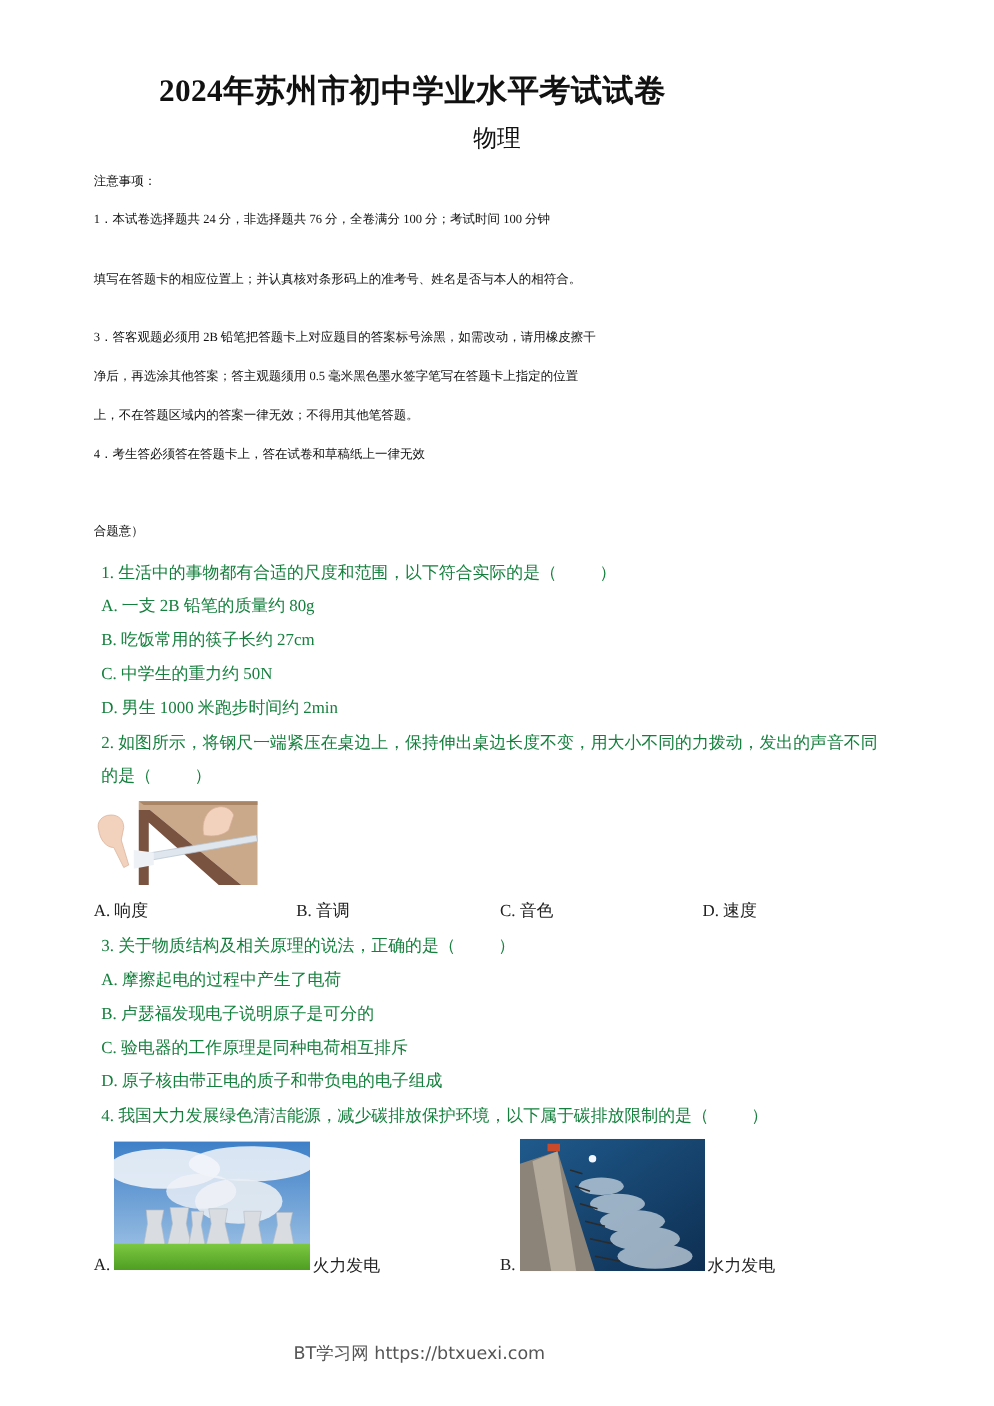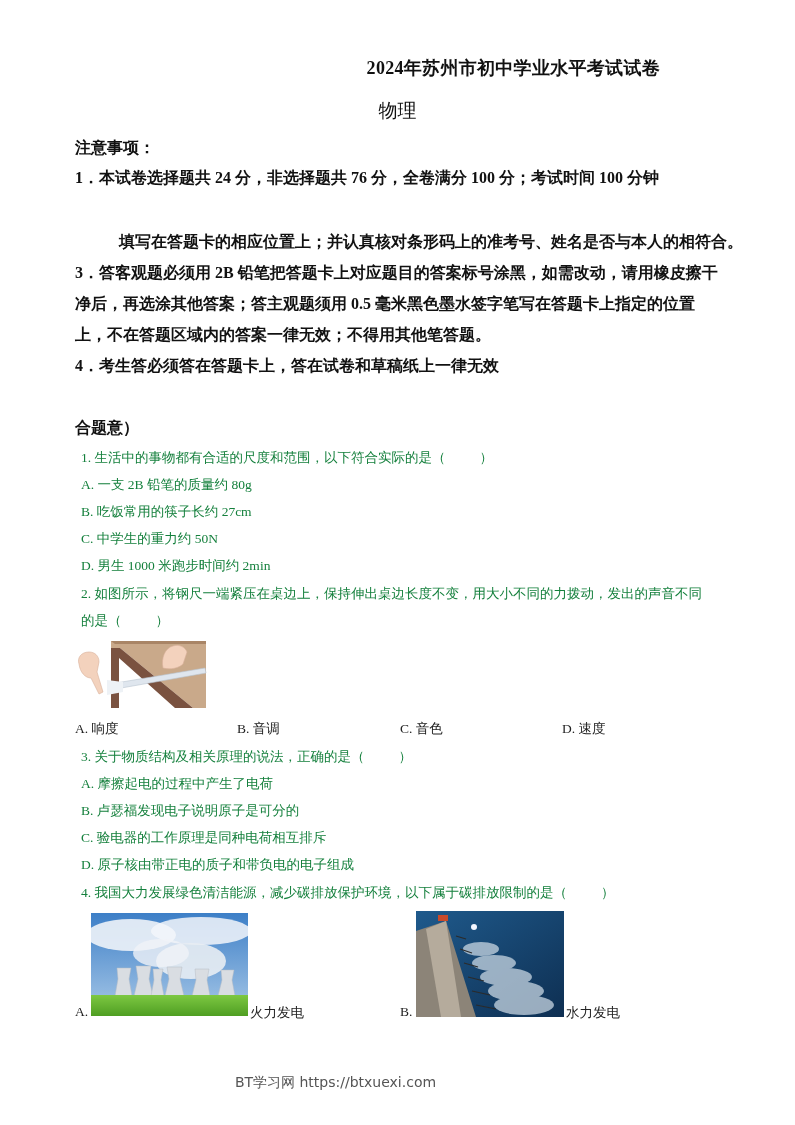--- a/index.html
+++ b/index.html
@@ -3,28 +3,28 @@
   <meta charset="utf-8">
   <style>
     html, body { margin: 0; padding: 0; background: #ffffff; }
     body {
       width: 795px; height: 1125px; position: relative; overflow: hidden;
       font-family: "Liberation Serif", "DejaVu Serif", serif;
       color: #111;
     }
     .page { position: absolute; left: 0; top: 0; width: 795px; height: 1125px; }
     .title {
-      position: absolute; left: 0; width: 660px; text-align: right;
-      font-weight: bold; font-size: 18px; top: 56px; letter-spacing: 0.3px;
+      position: absolute; left: 0; width: 660px; text-align: center;
+      font-weight: bold; font-size: 25px; top: 56px; letter-spacing: 0.3px;
     }
     .subject {
       position: absolute; left: 0; width: 795px; text-align: center;
       font-weight: normal; font-size: 19px; top: 98px;
     }
-    .b { font-weight: bold; font-size: 16px; position: absolute; left: 75px; white-space: nowrap; }
+    .b { font-weight: normal; font-size: 10px; position: absolute; left: 75px; white-space: nowrap; }
     .n { font-size: 13.5px; position: absolute; left: 81px; white-space: nowrap; color: #15803d; }
     .paren { display: inline-block; width: 34px; }
     .opt-row { position: absolute; left: 75px; top: 720px; width: 660px; font-size: 13.5px; color: #222; }
     .opt-row span { position: absolute; top: 0; white-space: nowrap; }
 
     .fig-ruler { position: absolute; left: 75px; top: 638px; width: 135px; height: 72px; }
     .img-a { position: absolute; left: 91px; top: 913px; width: 157px; height: 103px; overflow: hidden; }
     .img-b { position: absolute; left: 416px; top: 911px; width: 148px; height: 106px; overflow: hidden; }
     .img-lbl { position: absolute; font-size: 13.5px; color: #222; white-space: nowrap; }
 
@@ -36,21 +36,21 @@
 </head>
 <body>
 
 <div class="page">
 
   <div class="title">2024年苏州市初中学业水平考试试卷</div>
   <div class="subject">物理</div>
 
   <div class="b" style="top:138px;">注意事项：</div>
   <div class="b" style="top:168px;">1．本试卷选择题共 24 分，非选择题共 76 分，全卷满分 100 分；考试时间 100 分钟</div>
-  <div class="b" style="top:232px;margin-left:44px;">填写在答题卡的相应位置上；并认真核对条形码上的准考号、姓名是否与本人的相符合。</div>
+  <div class="b" style="top:216px;">填写在答题卡的相应位置上；并认真核对条形码上的准考号、姓名是否与本人的相符合。</div>
   <div class="b" style="top:263px;">3．答客观题必须用 2B 铅笔把答题卡上对应题目的答案标号涂黑，如需改动，请用橡皮擦干</div>
   <div class="b" style="top:294px;">净后，再选涂其他答案；答主观题须用 0.5 毫米黑色墨水签字笔写在答题卡上指定的位置</div>
   <div class="b" style="top:325px;">上，不在答题区域内的答案一律无效；不得用其他笔答题。</div>
   <div class="b" style="top:356px;">4．考生答必须答在答题卡上，答在试卷和草稿纸上一律无效</div>
 
   <div class="b" style="top:418px;">合题意）</div>
 
   <div class="n" style="top:449px;">
     <span>1. 生活中的事物都有合适的尺度和范围，以下符合实际的是（</span><span class="paren"></span><span>）</span>
   </div>

